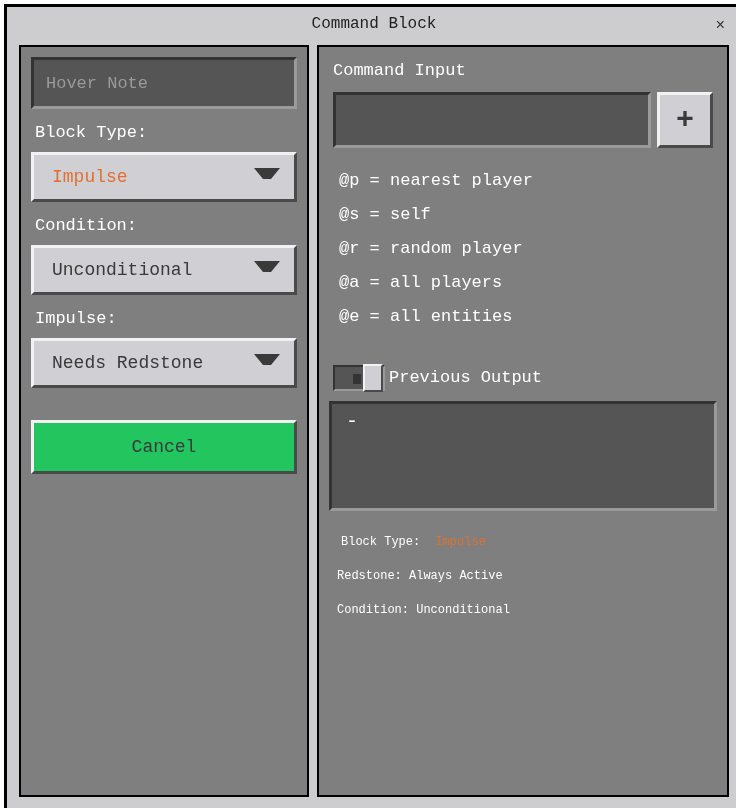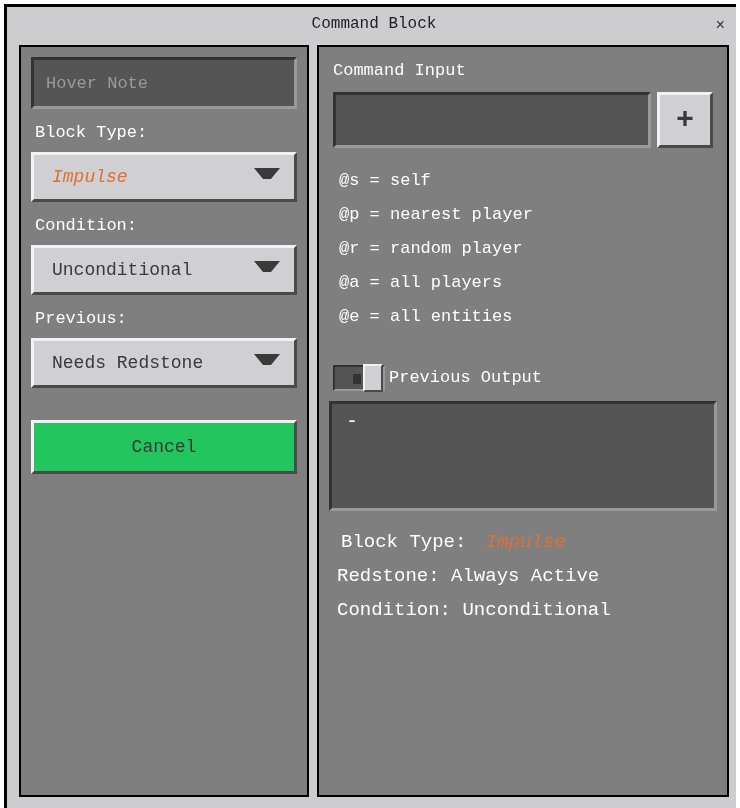--- a/index.html
+++ b/index.html
@@ -89,21 +89,21 @@
     font-size: 18px;
     color: #3a3a3a;
     cursor: pointer;
   }
   .dropdown .tri {
     width: 0; height: 0;
     border-left: 9px solid transparent;
     border-right: 9px solid transparent;
     border-top: 11px solid #3a3a3a;
   }
-  .impulse { color: #e07030; font-style: italic; }
+  .impulse { color: #e07030; }
   .button {
     width: 100%;
     height: 54px;
     background: #22c55e;
     border-top: 3px solid #f2f2f5;
     border-left: 3px solid #f2f2f5;
     border-right: 3px solid #4a4a4a;
     border-bottom: 3px solid #4a4a4a;
     display: flex;
     align-items: center;
@@ -200,21 +200,21 @@
     border-left: 3px solid #333;
     border-right: 3px solid #9a9a9a;
     border-bottom: 3px solid #9a9a9a;
     color: #fff;
     font-size: 20px;
     padding: 6px 10px;
     margin-top: 6px;
   }
   .status-block {
     margin-top: 10px;
-    font-size: 19px;
+    font-size: 12px;
     line-height: 26px;
     color: #fff;
   }
 </style>
 </head>
 <body>
 
 <div class="window">
   <div class="title-bar">
     <span>Command Block</span>
@@ -230,43 +230,43 @@
         <span class="impulse">Impulse</span>
         <span class="tri"></span>
       </div>
 
       <div class="label">Condition:</div>
       <div class="dropdown">
         <span>Unconditional</span>
         <span class="tri"></span>
       </div>
 
-      <div class="label">Previous:</div>
+      <div class="label">Impulse:</div>
       <div class="dropdown">
         <span>Needs Redstone</span>
         <span class="tri"></span>
       </div>
 
       <div class="button">
         <span>Cancel</span>
       </div>
     </div>
 
     <div class="panel right-panel">
       <div>Command Input</div>
       <div class="command-input-row">
         <input class="command-input" type="text" value="" style="">
         <div class="plus-button">
           <span>+</span>
         </div>
       </div>
 
       <div class="help-block">
+        <div>@p = nearest player</div>
         <div>@s = self</div>
-        <div>@p = nearest player</div>
         <div>@r = random player</div>
         <div>@a = all players</div>
         <div>@e = all entities</div>
       </div>
 
       <div class="toggle-row">
         <div class="toggle">
           <div class="toggle-dot"></div>
           <div class="toggle-handle"></div>
         </div>

